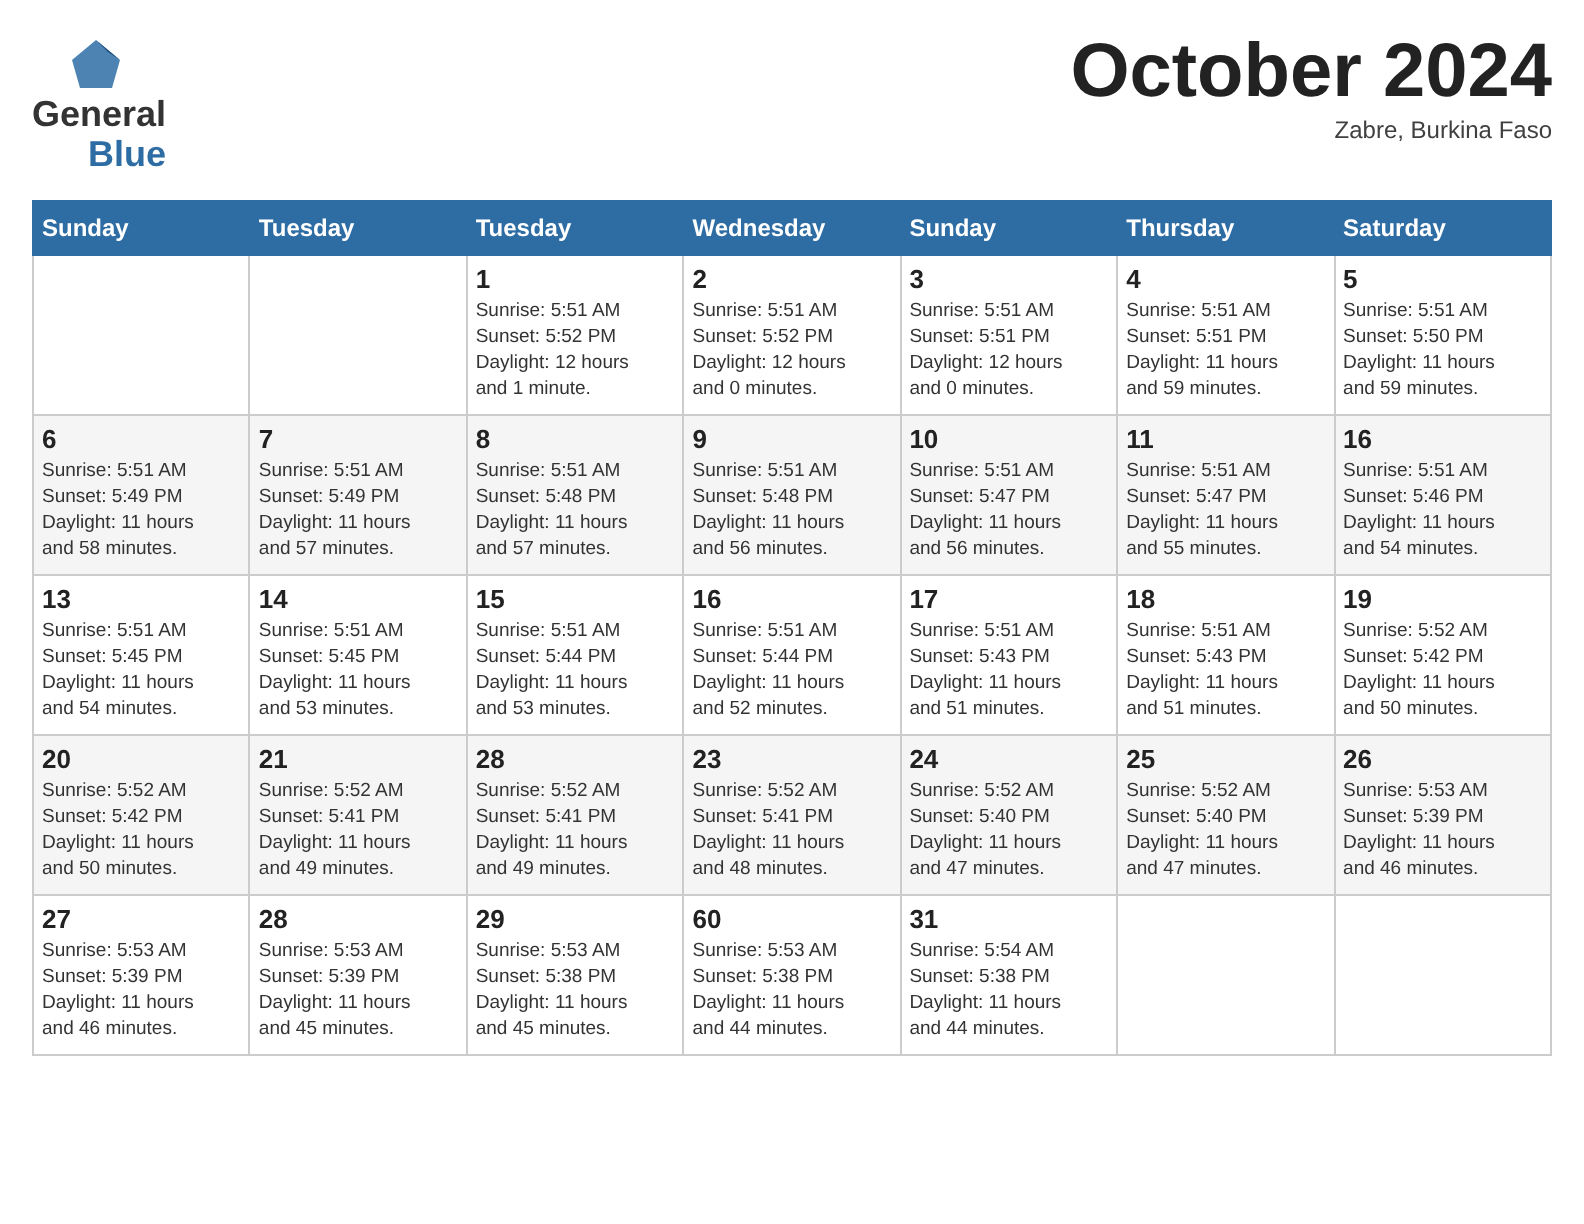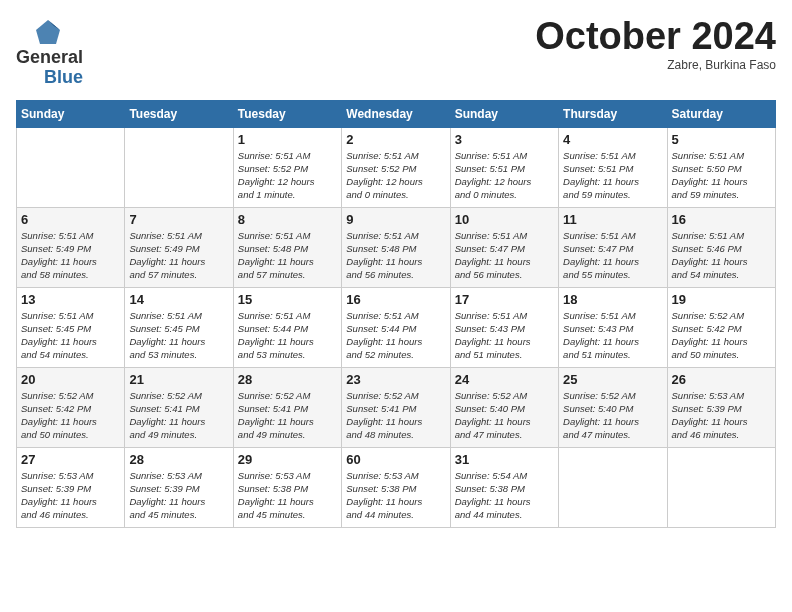--- a/index.html
+++ b/index.html
@@ -87,21 +87,20 @@
       font-size: 13px;
       font-weight: bold;
       color: #222;
       display: block;
       margin-bottom: 2px;
     }
     .day-info {
       font-size: 9.5px;
       line-height: 1.4;
       color: #333;
-      font-style: italic;
     }
     .empty-cell {
       background: #fff;
     }
   </style>
 </head>
 <body>
 
 <div class="header">
   <div class="logo">

